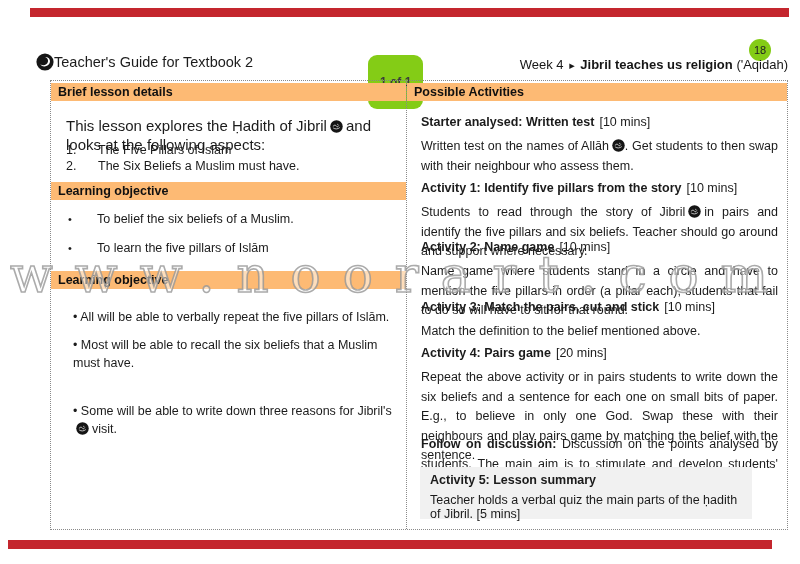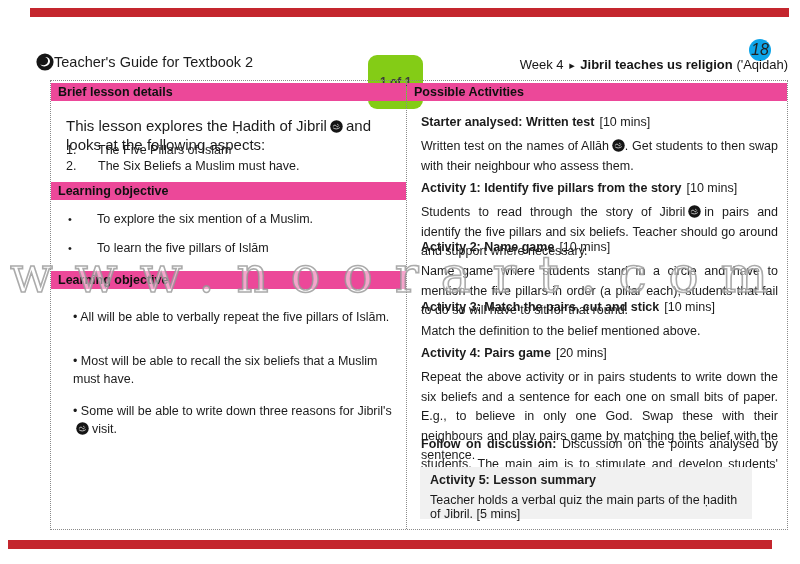--- a/index.html
+++ b/index.html
@@ -10,35 +10,35 @@
   
   .bar-top{position:absolute;left:30px;top:8px;width:759px;height:9px;background:#c4262e;}
   .bar-bottom{position:absolute;left:8px;top:540px;width:764px;height:9px;background:#c4262e;}
 
   
   .brand{position:absolute;left:36px;top:53px;display:flex;align-items:center;
          font-size:14.5px;color:#1c1c1c;}
   .brand svg{display:block;}
   .pill{position:absolute;left:368px;top:55px;background:#84cc16;border-radius:9px;
         padding:20px 12px;font-size:12px;font-weight:bold;color:#3c3c3c;}
-  .pagecircle{position:absolute;left:749px;top:39px;width:22px;height:22px;background:#0ea5e9;
+  .pagecircle{position:absolute;left:749px;top:39px;width:22px;height:22px;background:#84cc16;
         border-radius:50%;display:flex;align-items:center;justify-content:center;
-        font-size:16px;color:#222;font-style:italic;}
+        font-size:11px;color:#222;}
   .week{position:absolute;right:12px;top:57px;font-size:13px;color:#161616;white-space:nowrap;}
   .week .wb{font-weight:bold;}
   .week .arrow{font-size:11px;margin:0 2px;}
 
   
   .panel{position:absolute;left:50px;top:80px;width:738px;height:450px;
          border:1px dotted #8a8a8a;box-sizing:border-box;}
   .col{position:absolute;top:0;height:100%;box-sizing:border-box;}
   .col-left{left:0;width:356px;border-right:1px dotted #8a8a8a;}
   .col-right{left:356px;right:0;}
 
-  .band{position:absolute;left:0;right:0;top:2px;background:#ec4899;color:#101010;
+  .band{position:absolute;left:0;right:0;top:2px;background:#fdba74;color:#101010;
         font-weight:bold;font-size:12.5px;padding:2px 7px;line-height:14px;box-sizing:border-box;}
 
   
   .intro{position:absolute;left:15px;right:5px;top:35px;font-size:15px;line-height:19px;}
   .numrow{position:absolute;left:15px;right:5px;font-size:12.5px;line-height:16px;}
   .numrow .num{display:inline-block;width:32px;}
   .objrow{position:absolute;left:17px;right:5px;font-size:12.5px;}
   .objrow .dot{display:inline-block;width:29px;font-size:11px;}
   .outcome{position:absolute;left:22px;right:10px;font-size:12.5px;line-height:18px;}
 
@@ -107,30 +107,30 @@
       <div class="numrow" style="top:61px;">
         <span class="num">1.</span><span>The Five Pillars of Islām</span>
       </div>
       <div class="numrow" style="top:77px;">
         <span class="num">2.</span><span>The Six Beliefs a Muslim must have.</span>
       </div>
 
       <div class="band" style="top:101px;">Learning objective</div>
 
       <div class="objrow" style="top:131px;">
-        <span class="dot">•</span><span>To explore the six mention of a Muslim.</span>
+        <span class="dot">•</span><span>To belief the six beliefs of a Muslim.</span>
       </div>
       <div class="objrow" style="top:160px;">
         <span class="dot">•</span><span>To learn the five pillars of Islām</span>
       </div>
 
       <div class="band" style="top:190px;">Learning objective</div>
 
       <div class="outcome" style="top:227px;">• All will be able to verbally repeat the five pillars of Islām.</div>
-      <div class="outcome" style="top:271px;">• Most will be able to recall the six beliefs that a Muslim must have.</div>
+      <div class="outcome" style="top:255px;">• Most will be able to recall the six beliefs that a Muslim must have.</div>
       <div class="outcome" style="top:321px;">
         <span>• Some will be able to write down three reasons for Jibril's</span><span class="seal"><svg viewBox="0 0 20 20">
               <circle cx="10" cy="10" r="9.6" fill="#151515"></circle>
               <path d="M4.8 9.6 C6.8 7.2 8.6 7.4 9.6 9.2 C10.6 11 12.6 10.8 13.3 9 M5.4 12.6 C8.2 14.4 12 14.2 14.6 12" stroke="#fff" stroke-width="1.1" fill="none" stroke-linecap="round"></path>
               <circle cx="12" cy="6.4" r="0.8" fill="#fff"></circle>
             </svg></span><span>visit.</span>
       </div>
     </div>
 
     <div class="col col-right">

